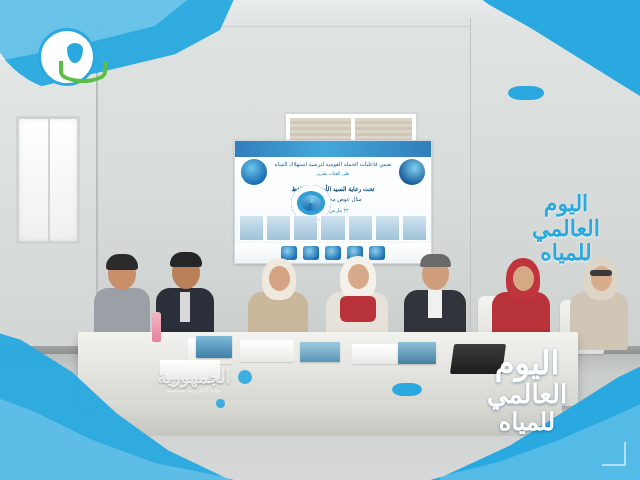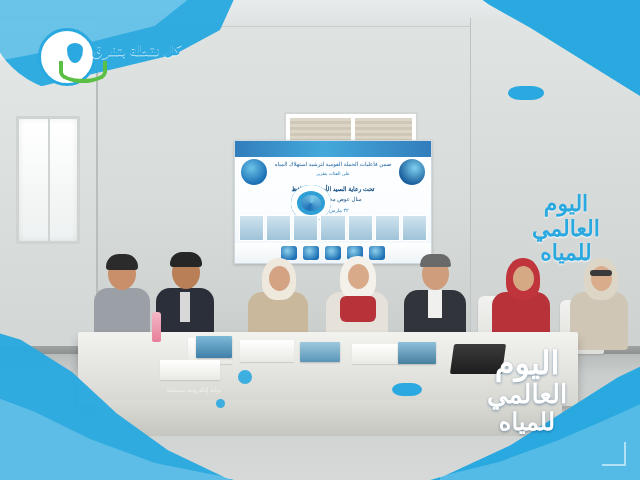--- a/index.html
+++ b/index.html
@@ -443,31 +443,31 @@
   <div class="wave-br2"></div>
   <div class="droplet-bl"></div>
   <div class="bubble-a"></div>
   <div class="bubble-b"></div>
 
   <div class="logo-wrap">
     <div class="logo-circle">
       <div class="logo-drop"></div>
       <div class="logo-hands"></div>
     </div>
-    <div class="logo-text">كل نقطة بتفرق</div>
   </div>
 
   <div class="ar-right">
     <div class="l1">اليوم</div>
     <div class="l2">العالمي</div>
     <div class="l3">للمياه</div>
   </div>
 
   <div class="ar-bottom">
     <div class="l1">اليوم</div>
     <div class="l2">العالمي</div>
     <div class="l3">للمياه</div>
   </div>
 
+  <div class="watermark-ar">الجمهورية</div>
   <div class="watermark-sub">بوابة إلكترونية مستقلة</div>
 
   <div class="corner br"></div>
 </div>
 
 </body></html>

